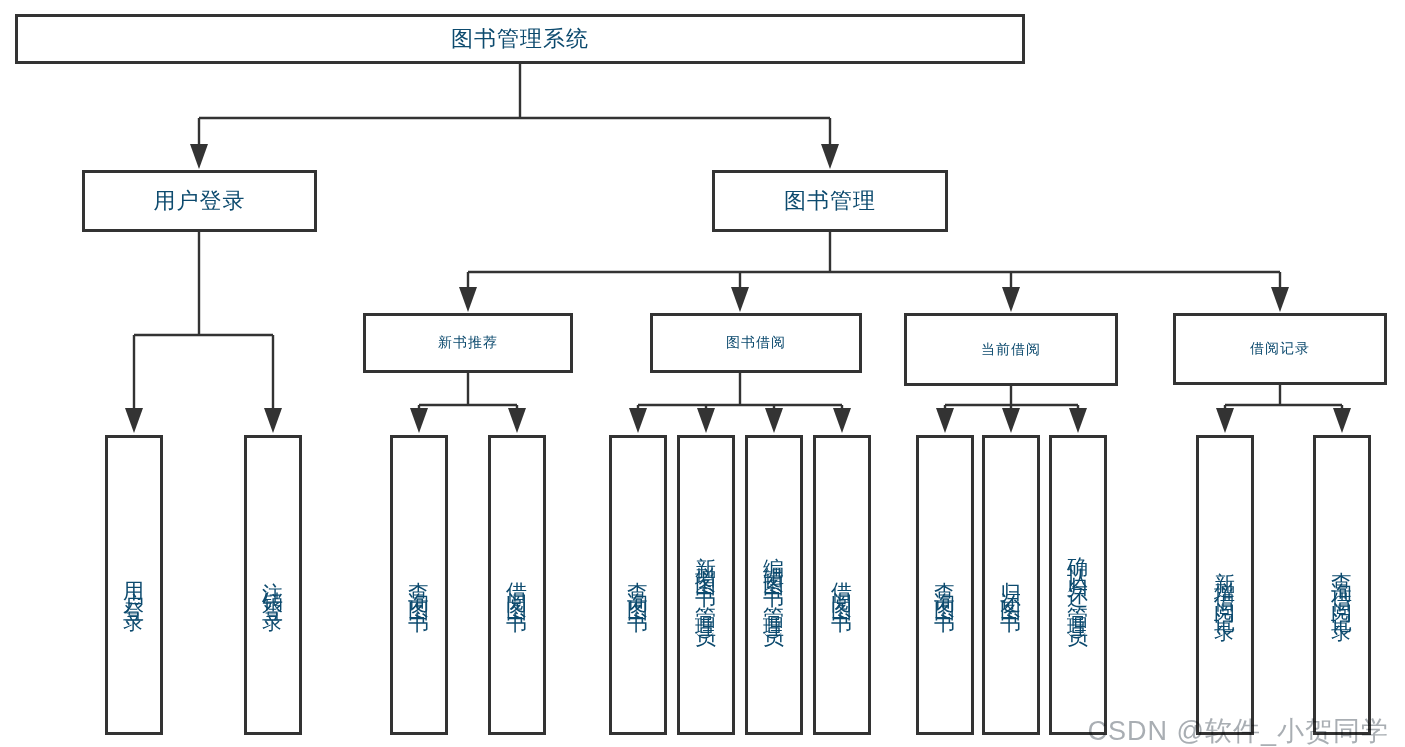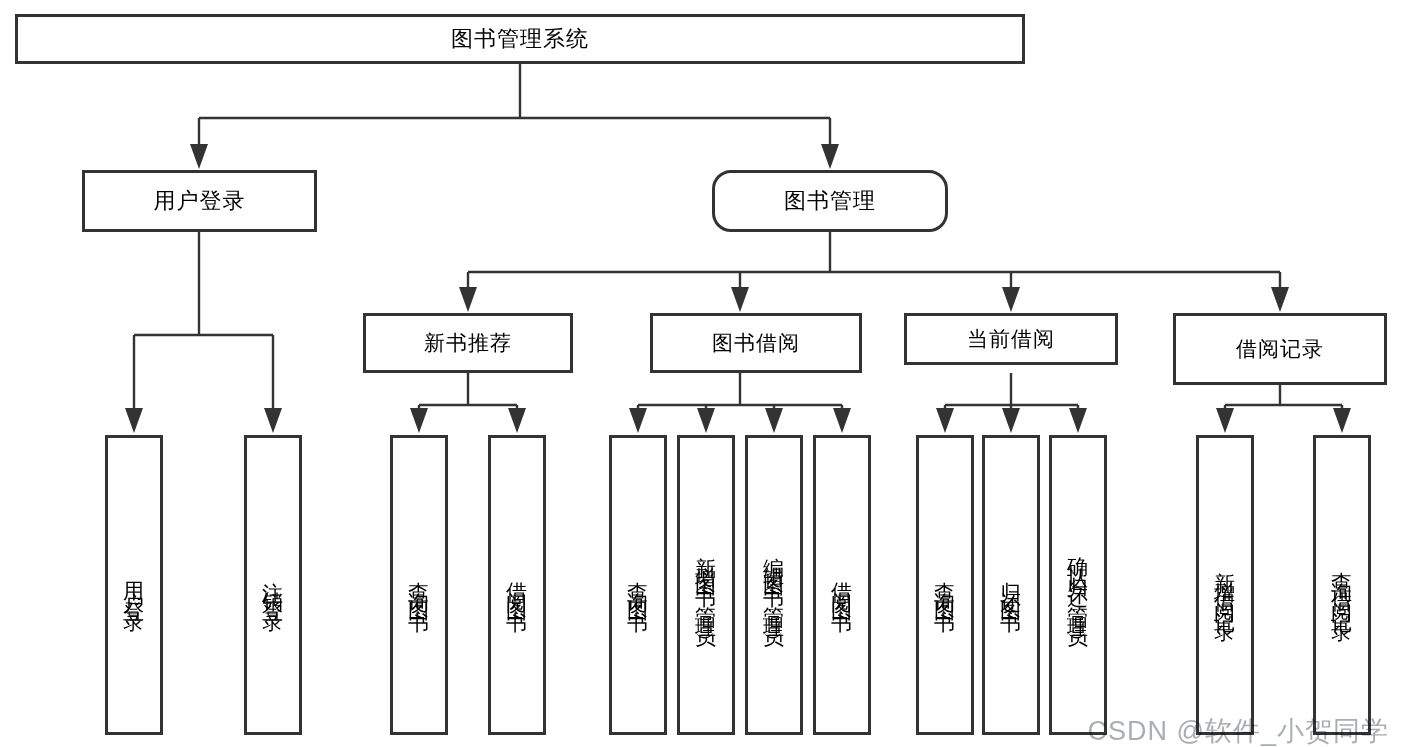--- a/index.html
+++ b/index.html
@@ -12,29 +12,29 @@
     overflow: hidden;
   }
   .wires { position: absolute; left: 0; top: 0; width: 1405px; height: 747px; }
   .wires path { stroke: #333333; stroke-width: 2.4; fill: none; }
   .wires polygon { fill: #333333; stroke: none; }
   .box {
     position: absolute;
     box-sizing: border-box;
     border: 3px solid #333333;
     background: #ffffff;
-    color: #000000;
+    color: #0c4a6e;
     display: flex;
     align-items: center;
     justify-content: center;
     font-size: 22px;
     letter-spacing: 1px;
     z-index: 2;
   }
-  .lvl3 { font-size: 21px; }
+  .lvl3 { font-size: 14px; }
   .vbox { font-size: 21px; letter-spacing: normal; }
   .vbox .vtext {
     writing-mode: vertical-rl;
     text-orientation: mixed;
     letter-spacing: 10px;
     line-height: 1;
     white-space: nowrap;
   }
   .watermark {
     position: absolute;
@@ -96,31 +96,31 @@
     </g>
   </svg>
 
   <div class="box" style="left:15px; top:14px; width:1010px; height:50px;">
     <span>图书管理系统</span>
   </div>
 
   <div class="box" style="left:82px; top:170px; width:235px; height:62px;">
     <span>用户登录</span>
   </div>
-  <div class="box" style="left:712px; top:170px; width:236px; height:62px;border-radius:19px;">
+  <div class="box" style="left:712px; top:170px; width:236px; height:62px;">
     <span>图书管理</span>
   </div>
 
   <div class="box lvl3" style="left:363px; top:313px; width:210px; height:60px;">
     <span>新书推荐</span>
   </div>
   <div class="box lvl3" style="left:634px; top:313px; width:212px; height:60px;margin-left:16px;">
     <span>图书借阅</span>
   </div>
-  <div class="box lvl3" style="left:904px; top:313px; width:214px; height:52px;">
+  <div class="box lvl3" style="left:904px; top:313px; width:214px; height:73px;">
     <span>当前借阅</span>
   </div>
   <div class="box lvl3" style="left:1173px; top:313px; width:214px; height:72px;">
     <span>借阅记录</span>
   </div>
 
   <div class="box vbox" style="left:105px; top:435px; width:58px; height:300px;">
     <span class="vtext">用户登录</span>
   </div>
   <div class="box vbox" style="left:244px; top:435px; width:58px; height:300px;">

